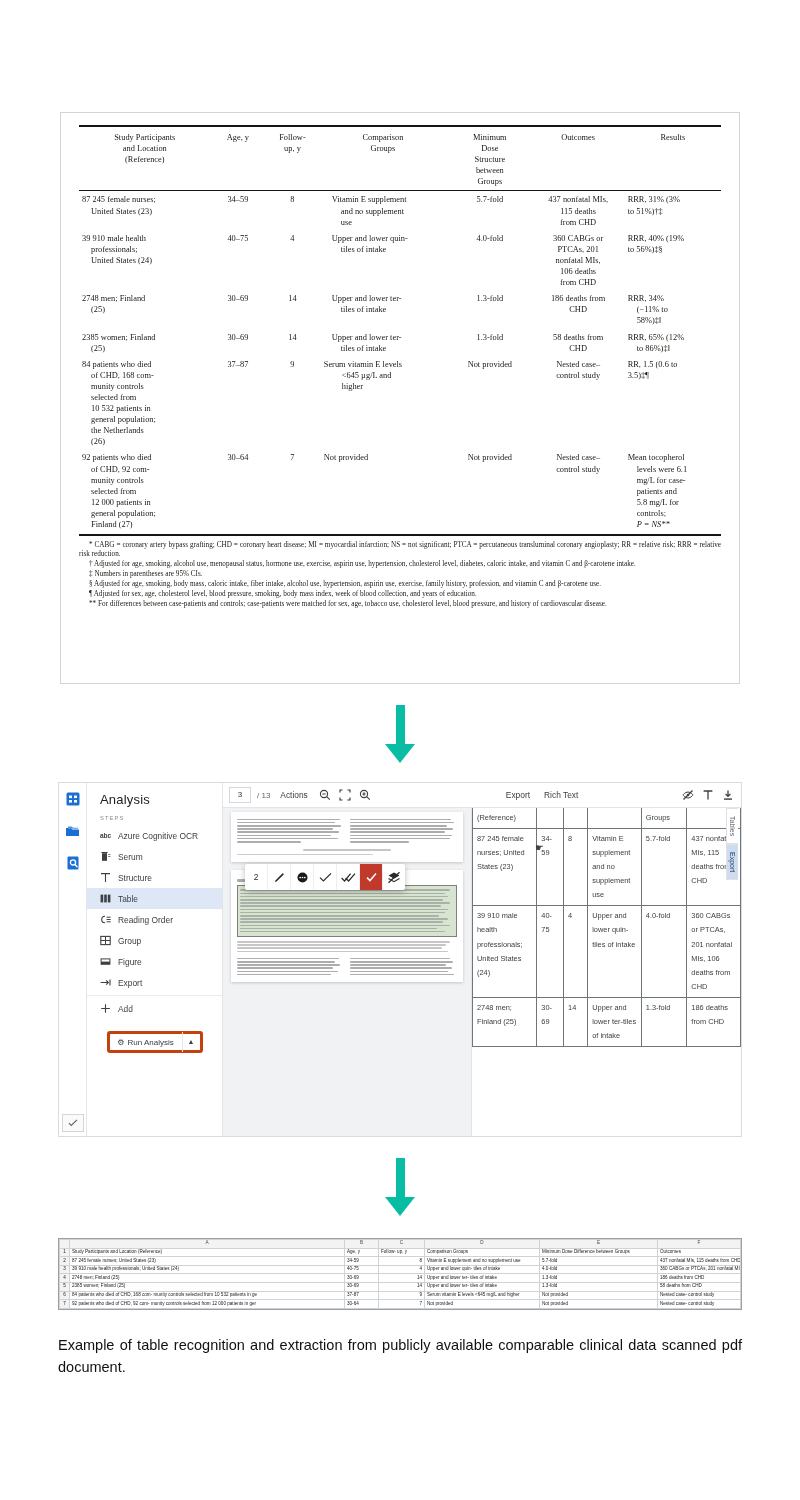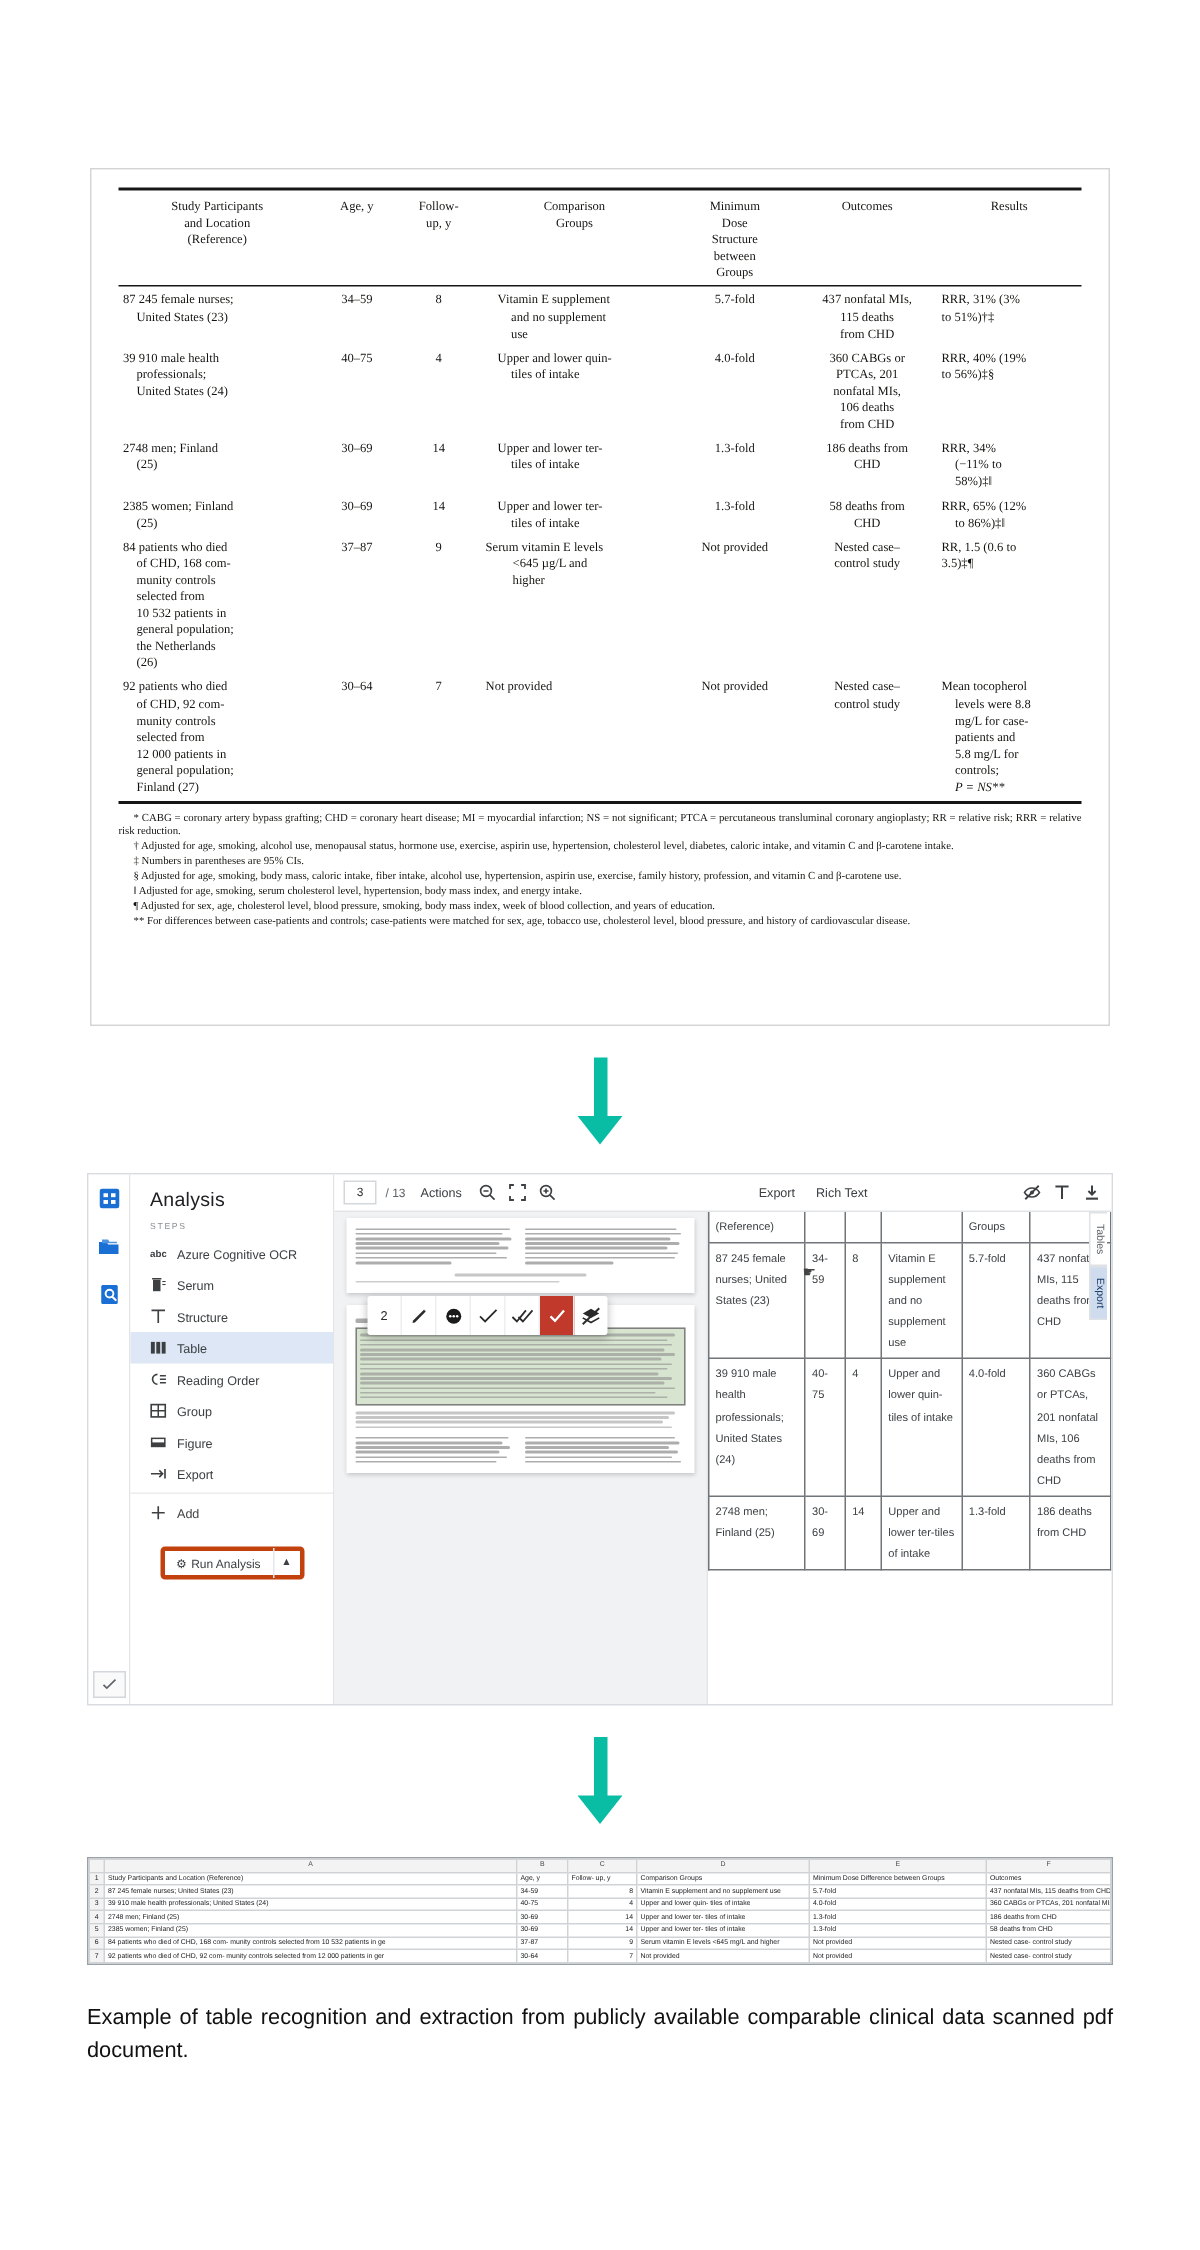--- a/index.html
+++ b/index.html
@@ -341,37 +341,36 @@
         <td class="c-age">30–64</td>
         <td class="c-fu">7</td>
         <td class="c-comp" style="padding-left:4px!important">Not provided</td>
         <td class="c-dose">Not provided</td>
         <td class="c-out">
           <span>Nested case–</span><br>
           <span>control study</span>
         </td>
         <td class="c-res">
           <span>Mean tocopherol</span><br>
-          <span class="ind">levels were 8.8</span>
+          <span class="ind">levels were 6.1</span>
           <span class="ind">mg/L for case-</span>
           <span class="ind">patients and</span>
           <span class="ind">5.8 mg/L for</span>
           <span class="ind">controls;</span>
           <span class="ind" style="font-style:italic">P = NS**</span>
         </td>
       </tr>
     </tbody>
   </table>
   <div class="rule-thick" style="margin-top:2px"></div>
   <div class="notes">
     <p>* CABG = coronary artery bypass grafting; CHD = coronary heart disease; MI = myocardial infarction; NS = not significant; PTCA = percutaneous transluminal coronary angioplasty; RR = relative risk; RRR = relative risk reduction.</p>
     <p>† Adjusted for age, smoking, alcohol use, menopausal status, hormone use, exercise, aspirin use, hypertension, cholesterol level, diabetes, caloric intake, and vitamin C and β-carotene intake.</p>
     <p>‡ Numbers in parentheses are 95% CIs.</p>
     <p>§ Adjusted for age, smoking, body mass, caloric intake, fiber intake, alcohol use, hypertension, aspirin use, exercise, family history, profession, and vitamin C and β-carotene use.</p>
-    <p>‖ Adjusted for age, smoking, serum cholesterol level, hypertension, body mass index, and energy intake.</p>
     <p>¶ Adjusted for sex, age, cholesterol level, blood pressure, smoking, body mass index, week of blood collection, and years of education.</p>
     <p>** For differences between case-patients and controls; case-patients were matched for sex, age, tobacco use, cholesterol level, blood pressure, and history of cardiovascular disease.</p>
   </div>
 </div>
 
 <div class="arrow" style="left:370px; top:705px;">
   <div class="shaft"></div>
   <div class="head"></div>
 </div>
 

